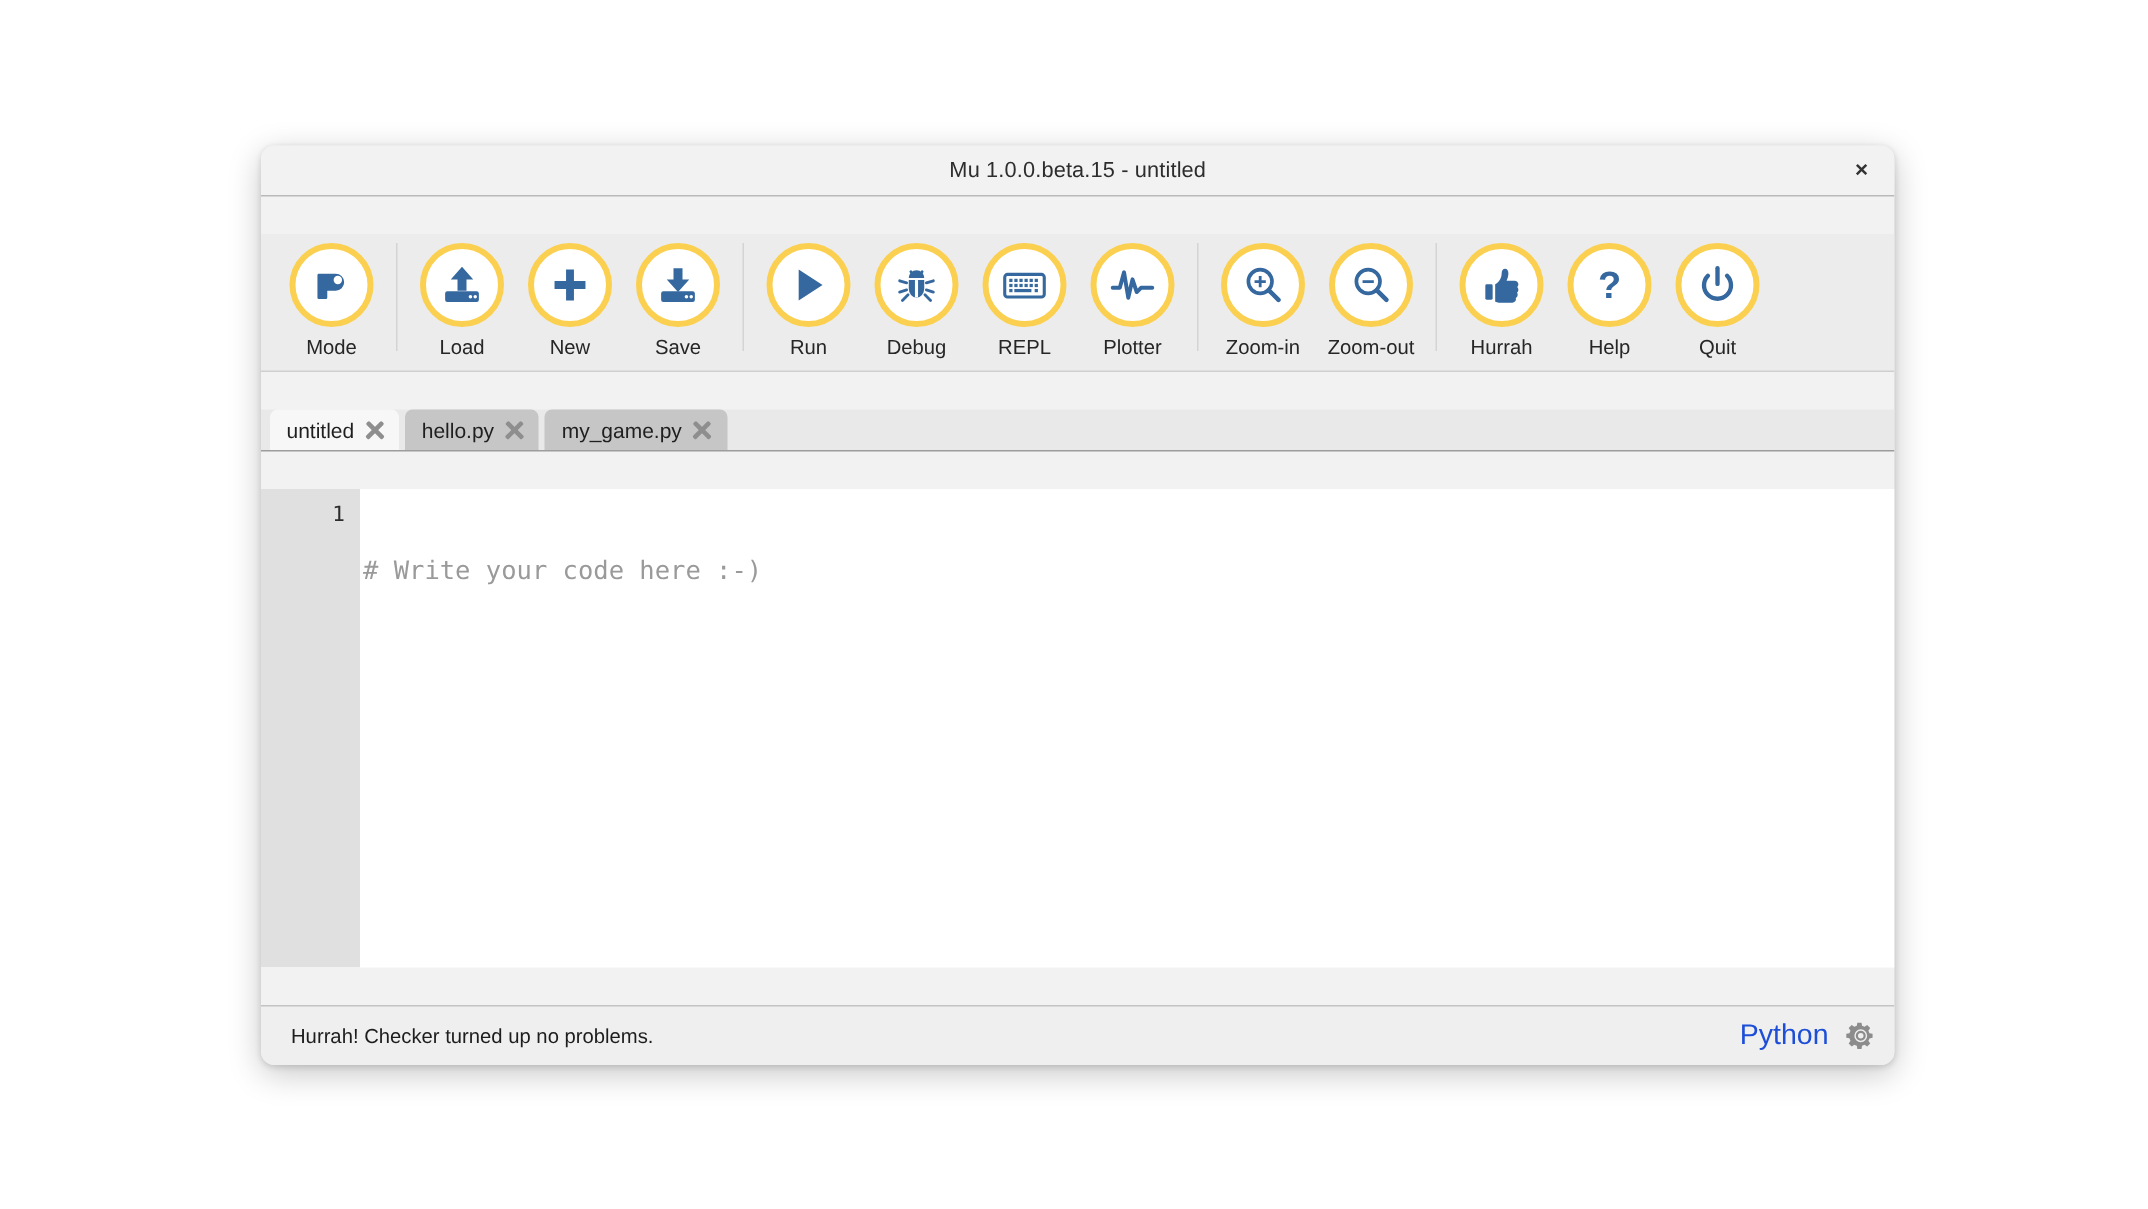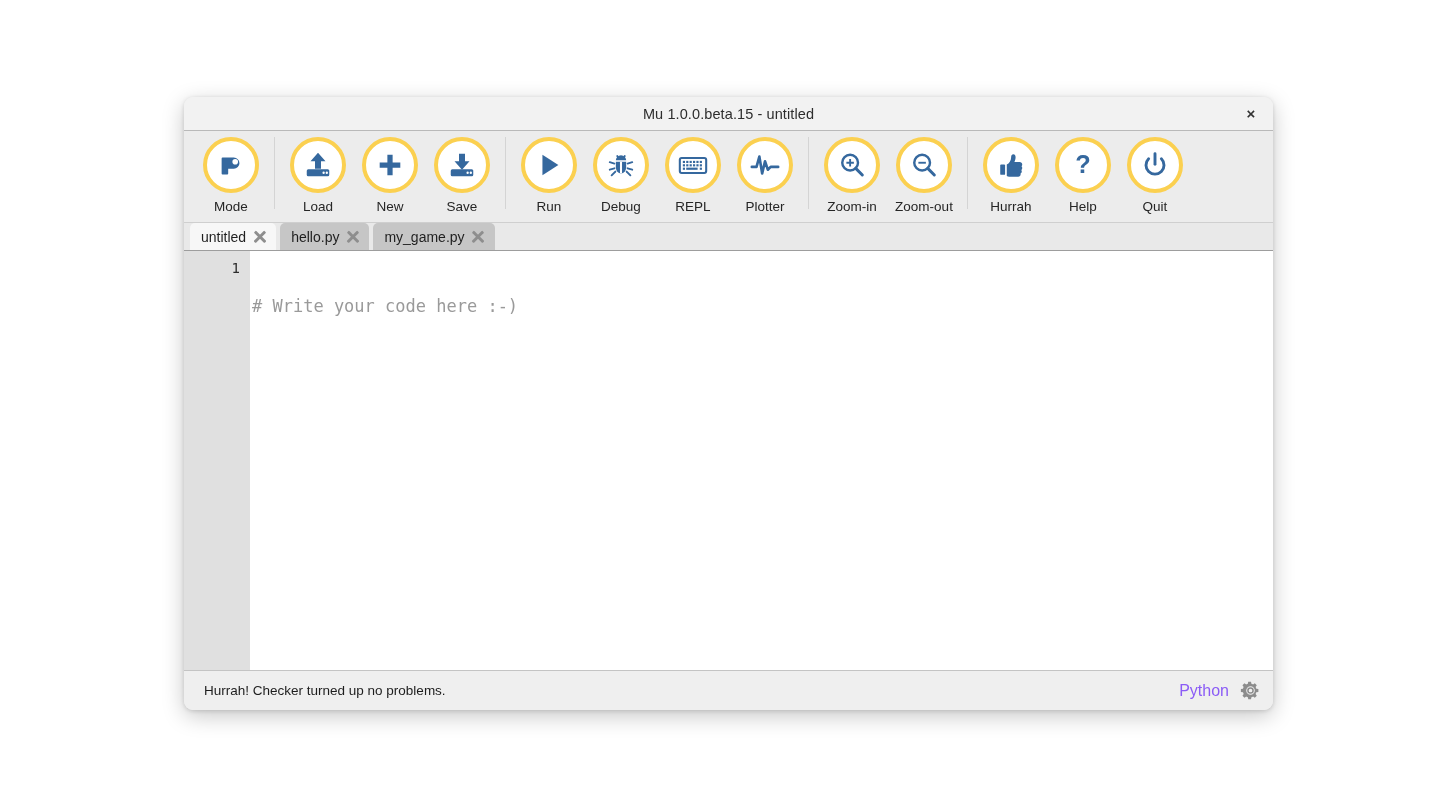--- a/index.html
+++ b/index.html
@@ -15,30 +15,31 @@
   #root {
     position: relative;
     width: 1432px;
     height: 806px;
     background: #ffffff;
   }
 
   
   .window {
     position: absolute;
-    left: 184px;
+    left: 174px;
     top: 97px;
     width: 1089px;
     height: 613px;
     background: #f2f2f2;
     border-radius: 9px;
     box-shadow: 0 6px 22px rgba(0,0,0,0.22), 0 1px 4px rgba(0,0,0,0.14);
     overflow: hidden;
     display: flex;
     flex-direction: column;
+    gap: 25px;
   }
 
   
   .titlebar {
     position: relative;
     height: 33px;
     min-height: 33px;
     background: #f2f2f2;
     border-bottom: 1px solid #b9b9b9;
     display: flex;
@@ -211,22 +212,22 @@
     font-size: 13.5px;
     color: #1d1d1d;
   }
   .status-right {
     margin-left: auto;
     display: flex;
     align-items: center;
     gap: 11px;
   }
   .status-mode {
-    font-size: 16px;
-    color: #8b5cf6;
+    font-size: 19px;
+    color: #1d4ed8;
   }
   .gear { cursor: pointer; display: block; }
 </style>
 </head>
 <body>
 
 <div id="root">
 
   <div class="window">
 

